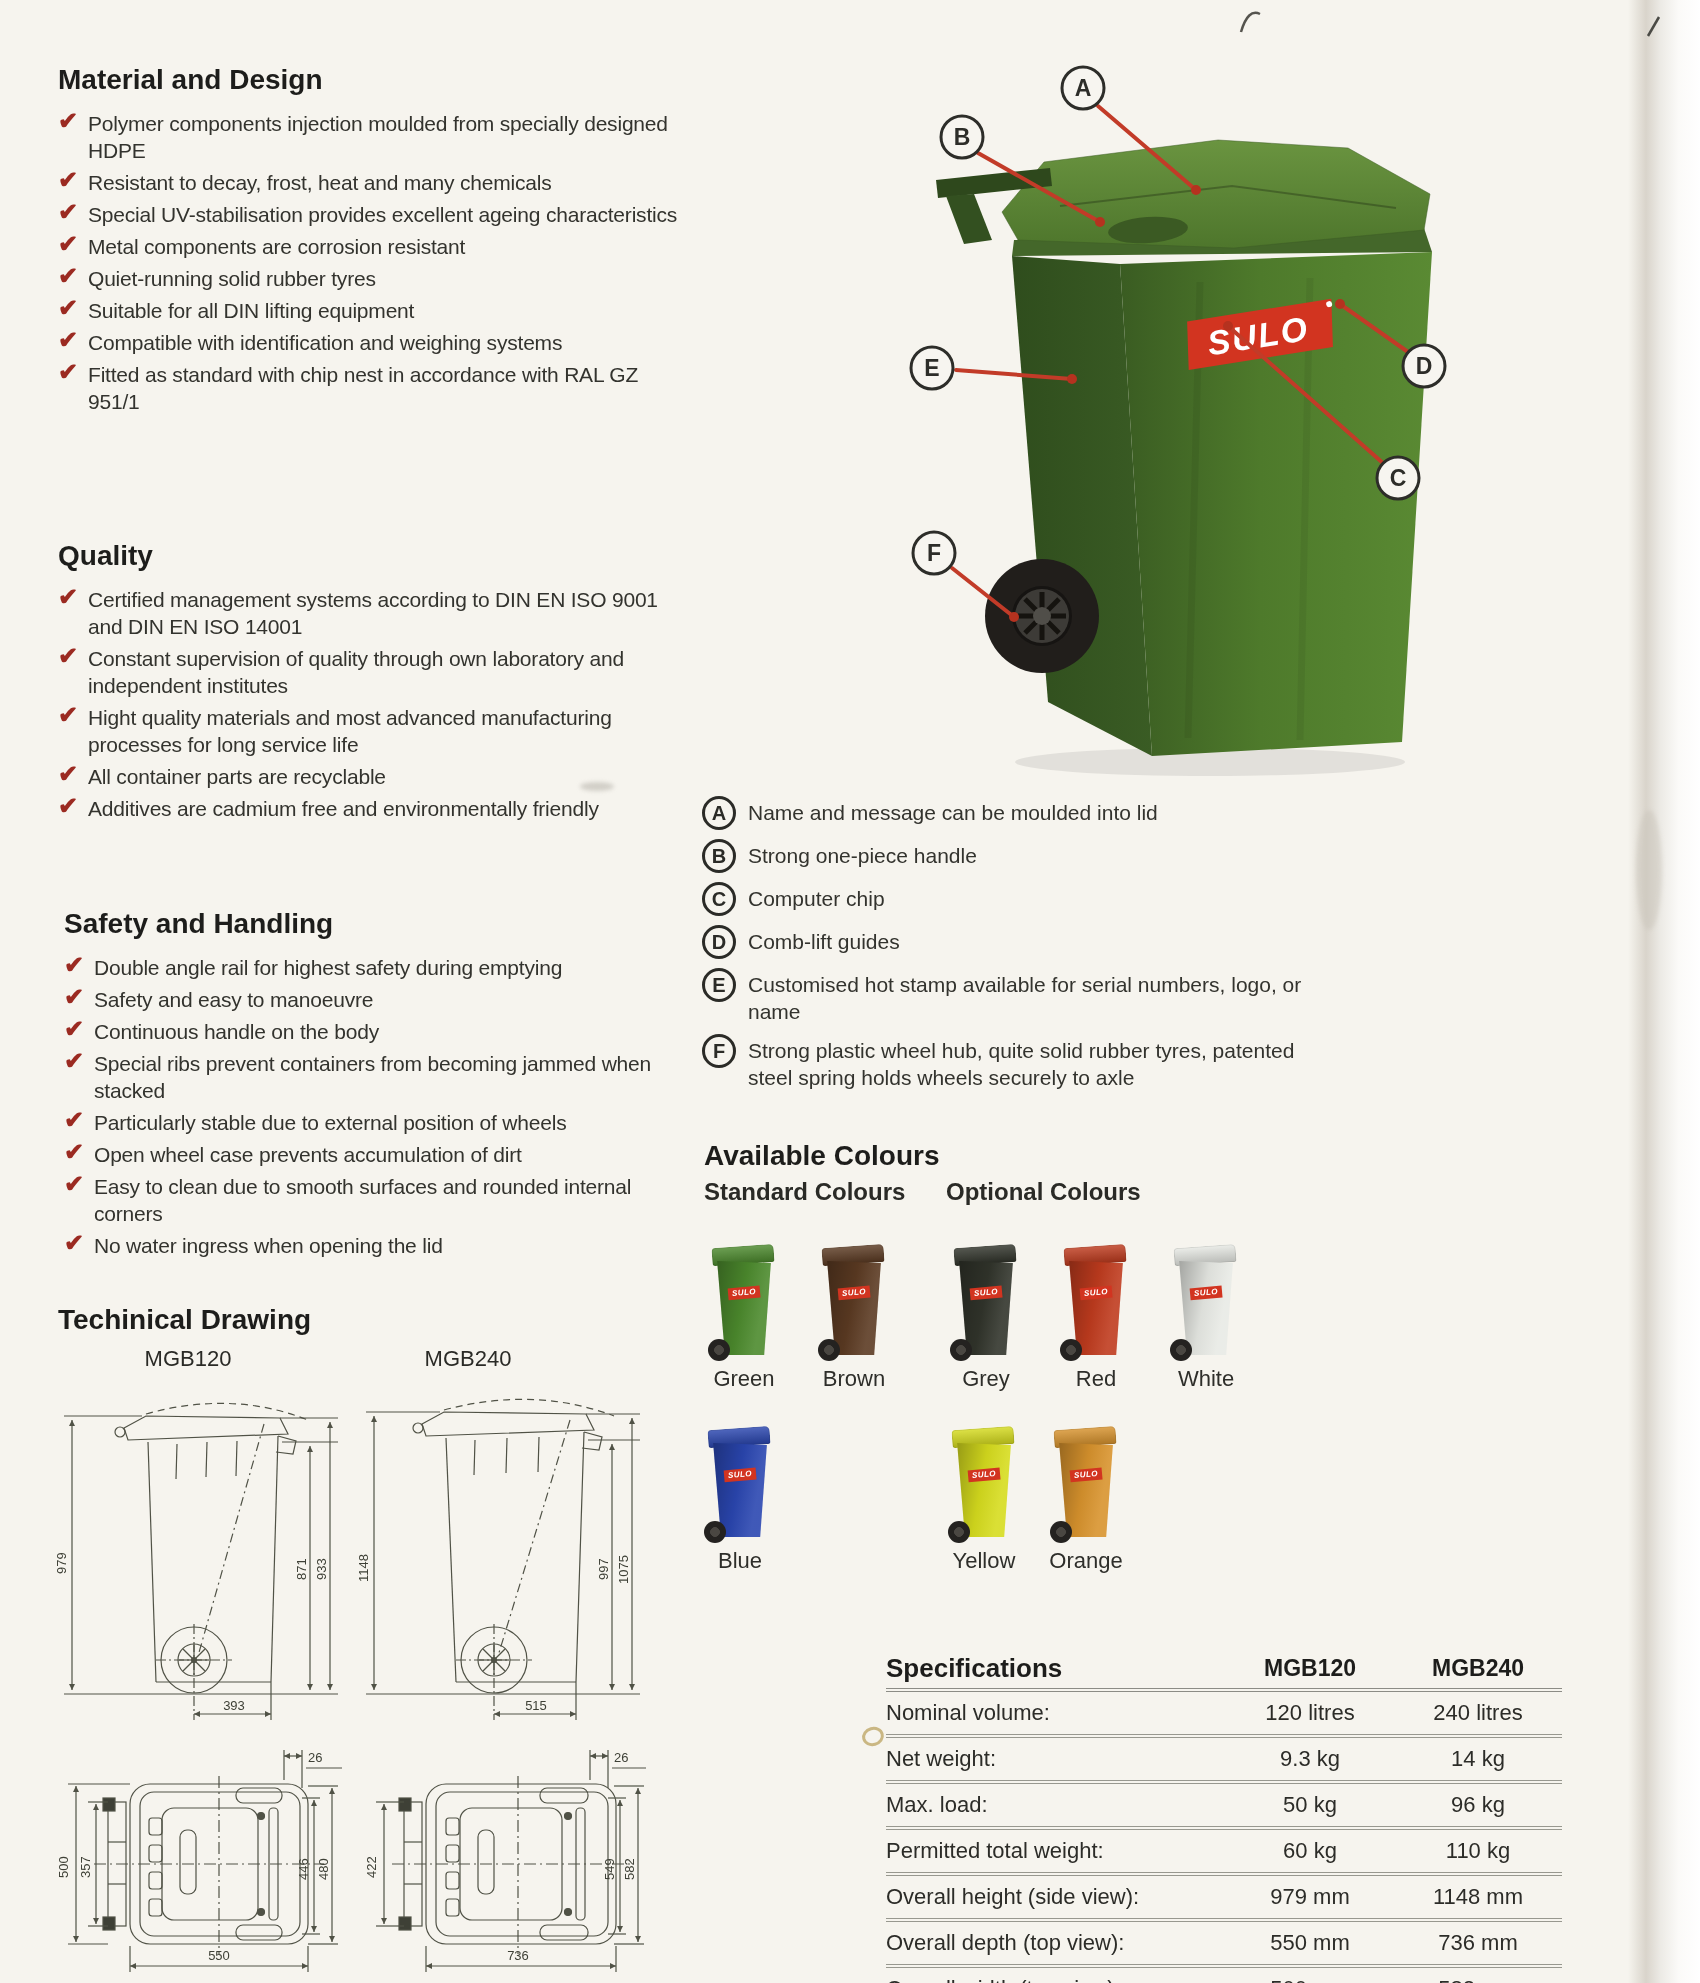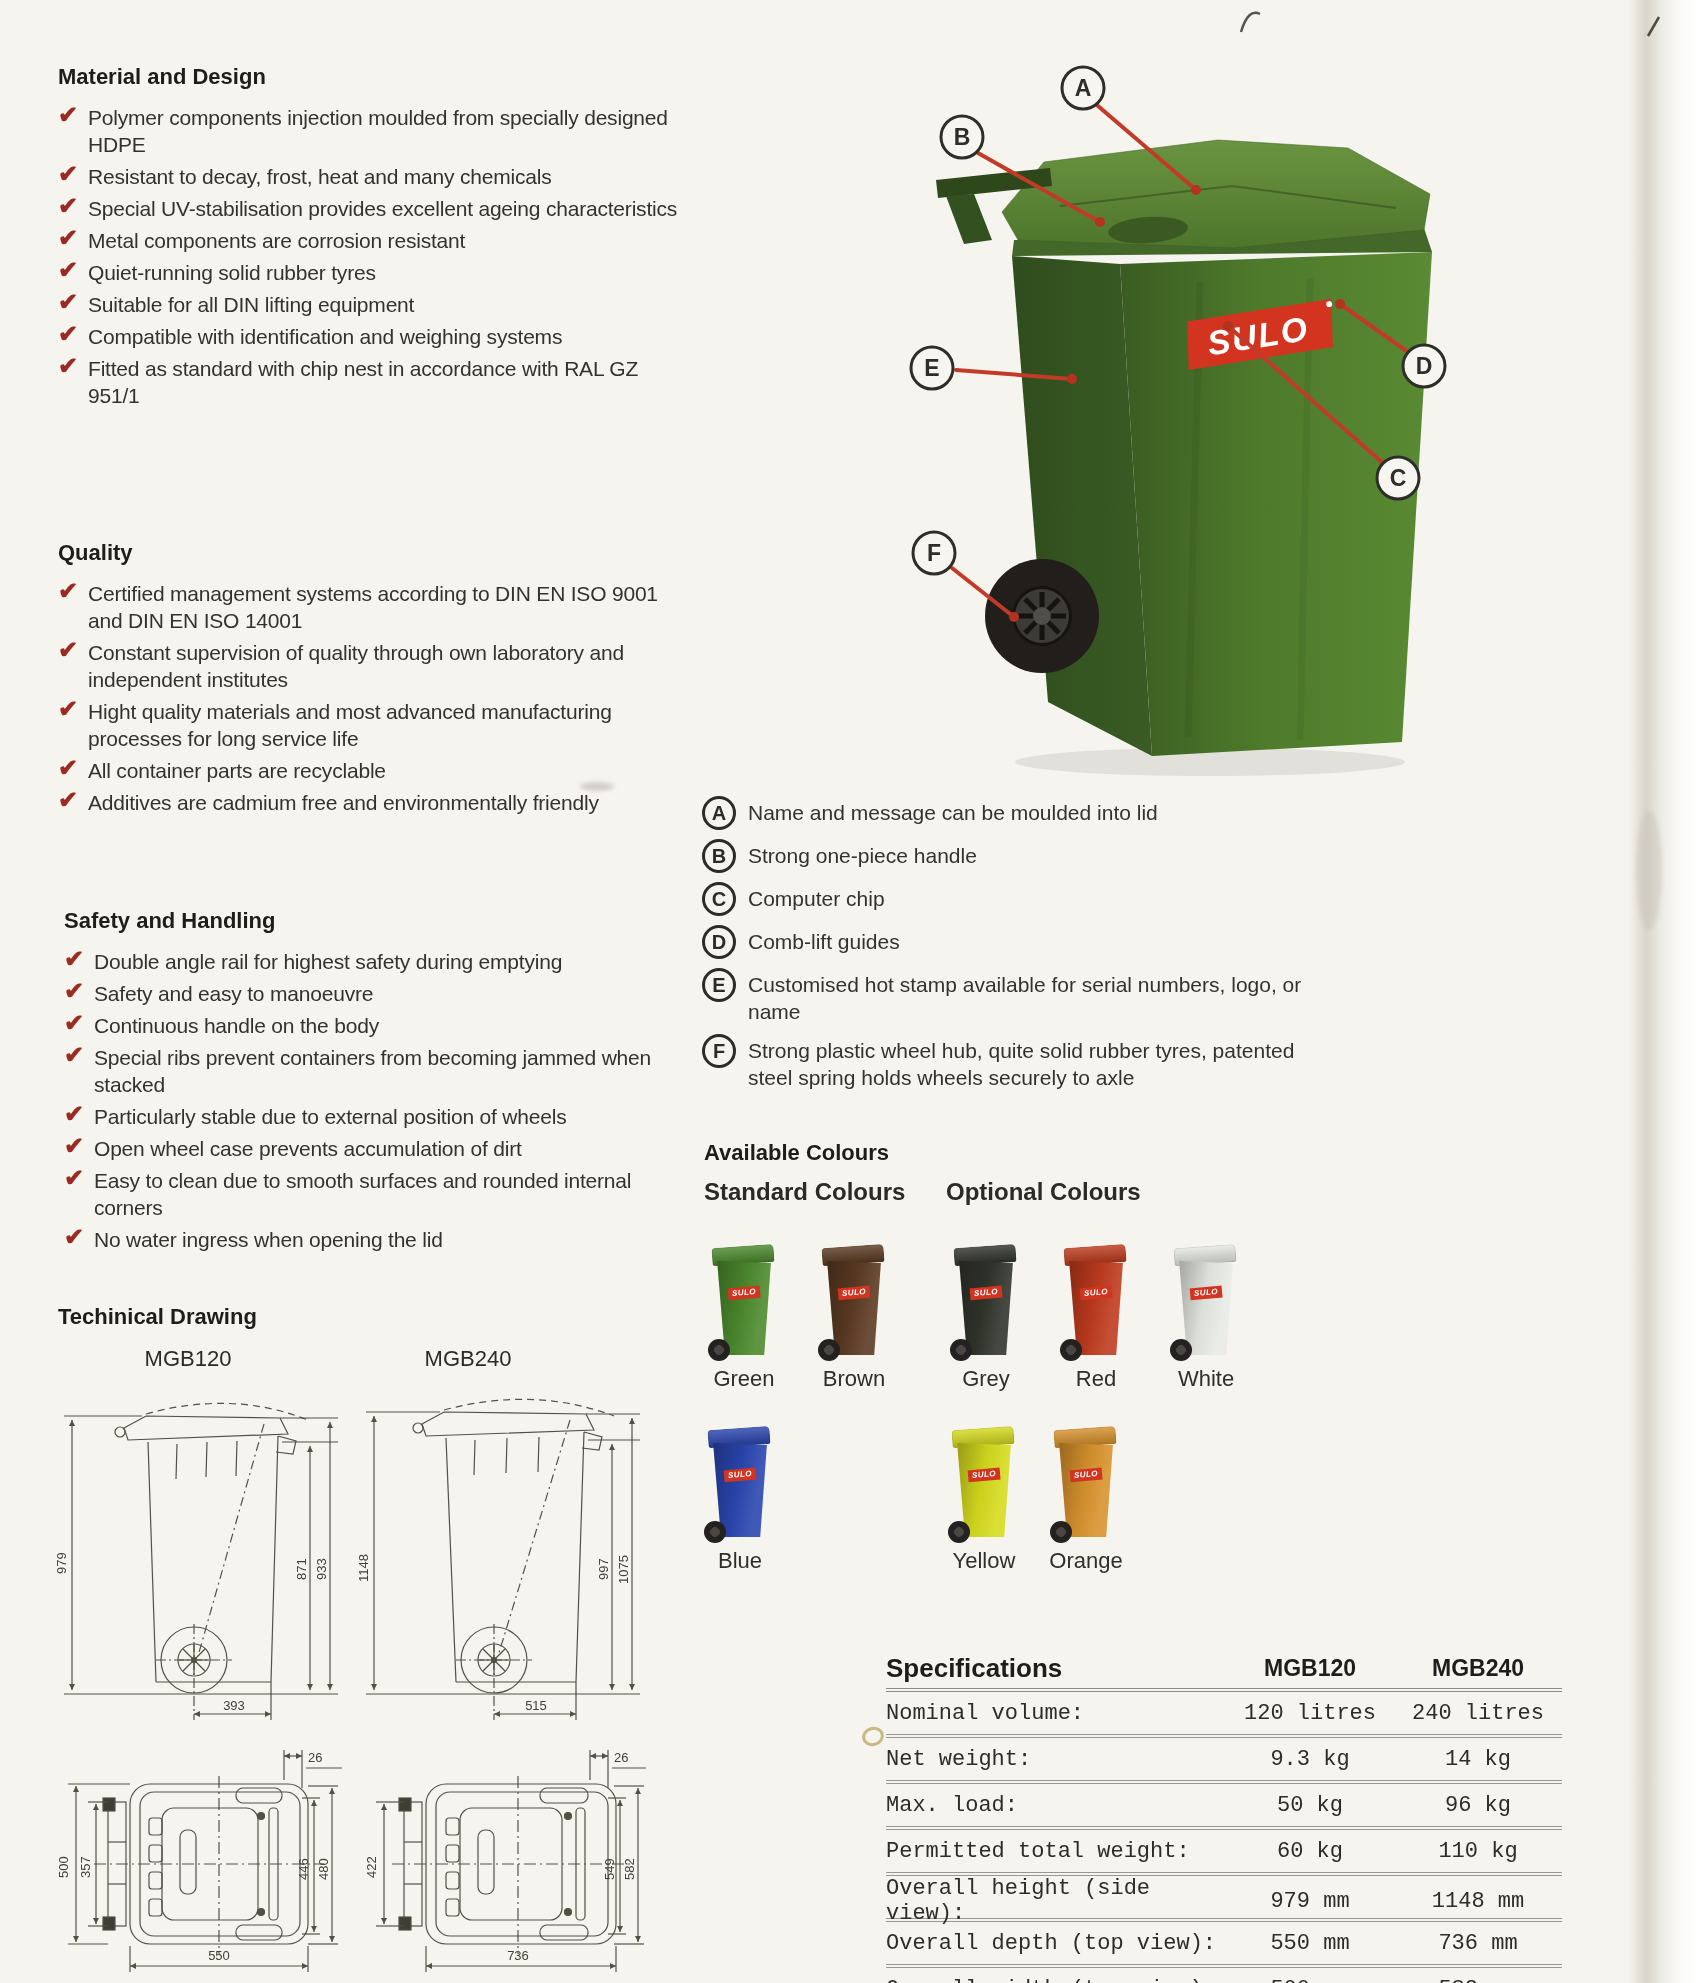--- a/index.html
+++ b/index.html
@@ -1,20 +1,20 @@
 <!DOCTYPE html>
 <html><head>
 <meta charset="utf-8">
 <style>
   html,body{margin:0;padding:0;background:#d8d5cf;}
   .page{position:relative;width:1700px;height:1983px;background:#f6f4ee;overflow:hidden;
         font-family:"Liberation Sans",sans-serif;color:#33332e;}
   
   .abs{position:absolute;}
-  h2.sec-title{font-size:22px;font-weight:700;color:#1d1d1b;margin:0 0 14px 0;}
+  h2.sec-title{font-size:28px;font-weight:700;color:#1d1d1b;margin:0 0 14px 0;}
   .sub-title{font-size:24px;color:#2a2a26;font-weight:bold;}
   ul.chk-list{list-style:none;margin:0;padding:0;}
   li.chk{display:grid;grid-template-columns:30px 1fr;margin-bottom:5px;}
   .chk-mark{color:#9b2a21;font-size:24px;line-height:26px;font-weight:bold;transform:translateY(-2px);}
   .chk-mark::before{content:"✔";}
   .chk-text{font-size:21px;line-height:27px;letter-spacing:-0.2px;}
   
   .legend-item{display:grid;grid-template-columns:46px 1fr;align-items:start;margin-bottom:9px;}
   .legend-badge{box-sizing:border-box;width:34px;height:34px;border:3px solid #2b2b27;border-radius:50%;
                 display:flex;align-items:center;justify-content:center;font-size:20px;font-weight:700;color:#2b2b27;}
@@ -34,21 +34,21 @@
              padding:1px 4px;letter-spacing:.4px;}
   .cbin-wheel{position:absolute;bottom:1px;left:4px;width:22px;height:22px;border-radius:50%;
               background:radial-gradient(circle,#4a4742 0 30%,#242220 32% 100%);}
   .cbin-name{font-size:22px;margin-top:4px;color:#2e2e2a;}
   
   .specs{position:absolute;left:886px;top:1626px;width:676px;}
   .specs-head,.specs-row{display:grid;grid-template-columns:1fr 168px 168px;align-items:center;}
   .specs-head{height:40px;border-bottom:4px double #8c8c86;margin-top:22px;}
   .specs-title{font-size:26px;font-weight:700;color:#1d1d1b;}
   .specs-col{font-size:23px;font-weight:700;text-align:center;color:#1d1d1b;}
-  .specs-row{height:42px;border-bottom:4px double #98988f;font-family:Liberation Mono, monospace;}
+  .specs-row{height:42px;border-bottom:4px double #98988f;}
   .specs-label{font-size:22px;color:#2c2c28;}
   .specs-val{font-size:22px;text-align:center;color:#2c2c28;}
   
   .tdraw{position:absolute;}
   .tdraw text{font:13px "Liberation Sans",sans-serif;fill:#3e4036;}
   .model-label{position:absolute;font-size:22px;color:#2a2a26;width:140px;text-align:center;}
   
   .scan-strip{position:absolute;right:0;top:0;width:72px;height:100%;
               background:linear-gradient(90deg,rgba(222,217,209,0),#d9d4cb 25%,#eceae5 45%,#fbfaf8 70%,#ffffff);}
   .smudge{position:absolute;border-radius:50%;filter:blur(2px);}

